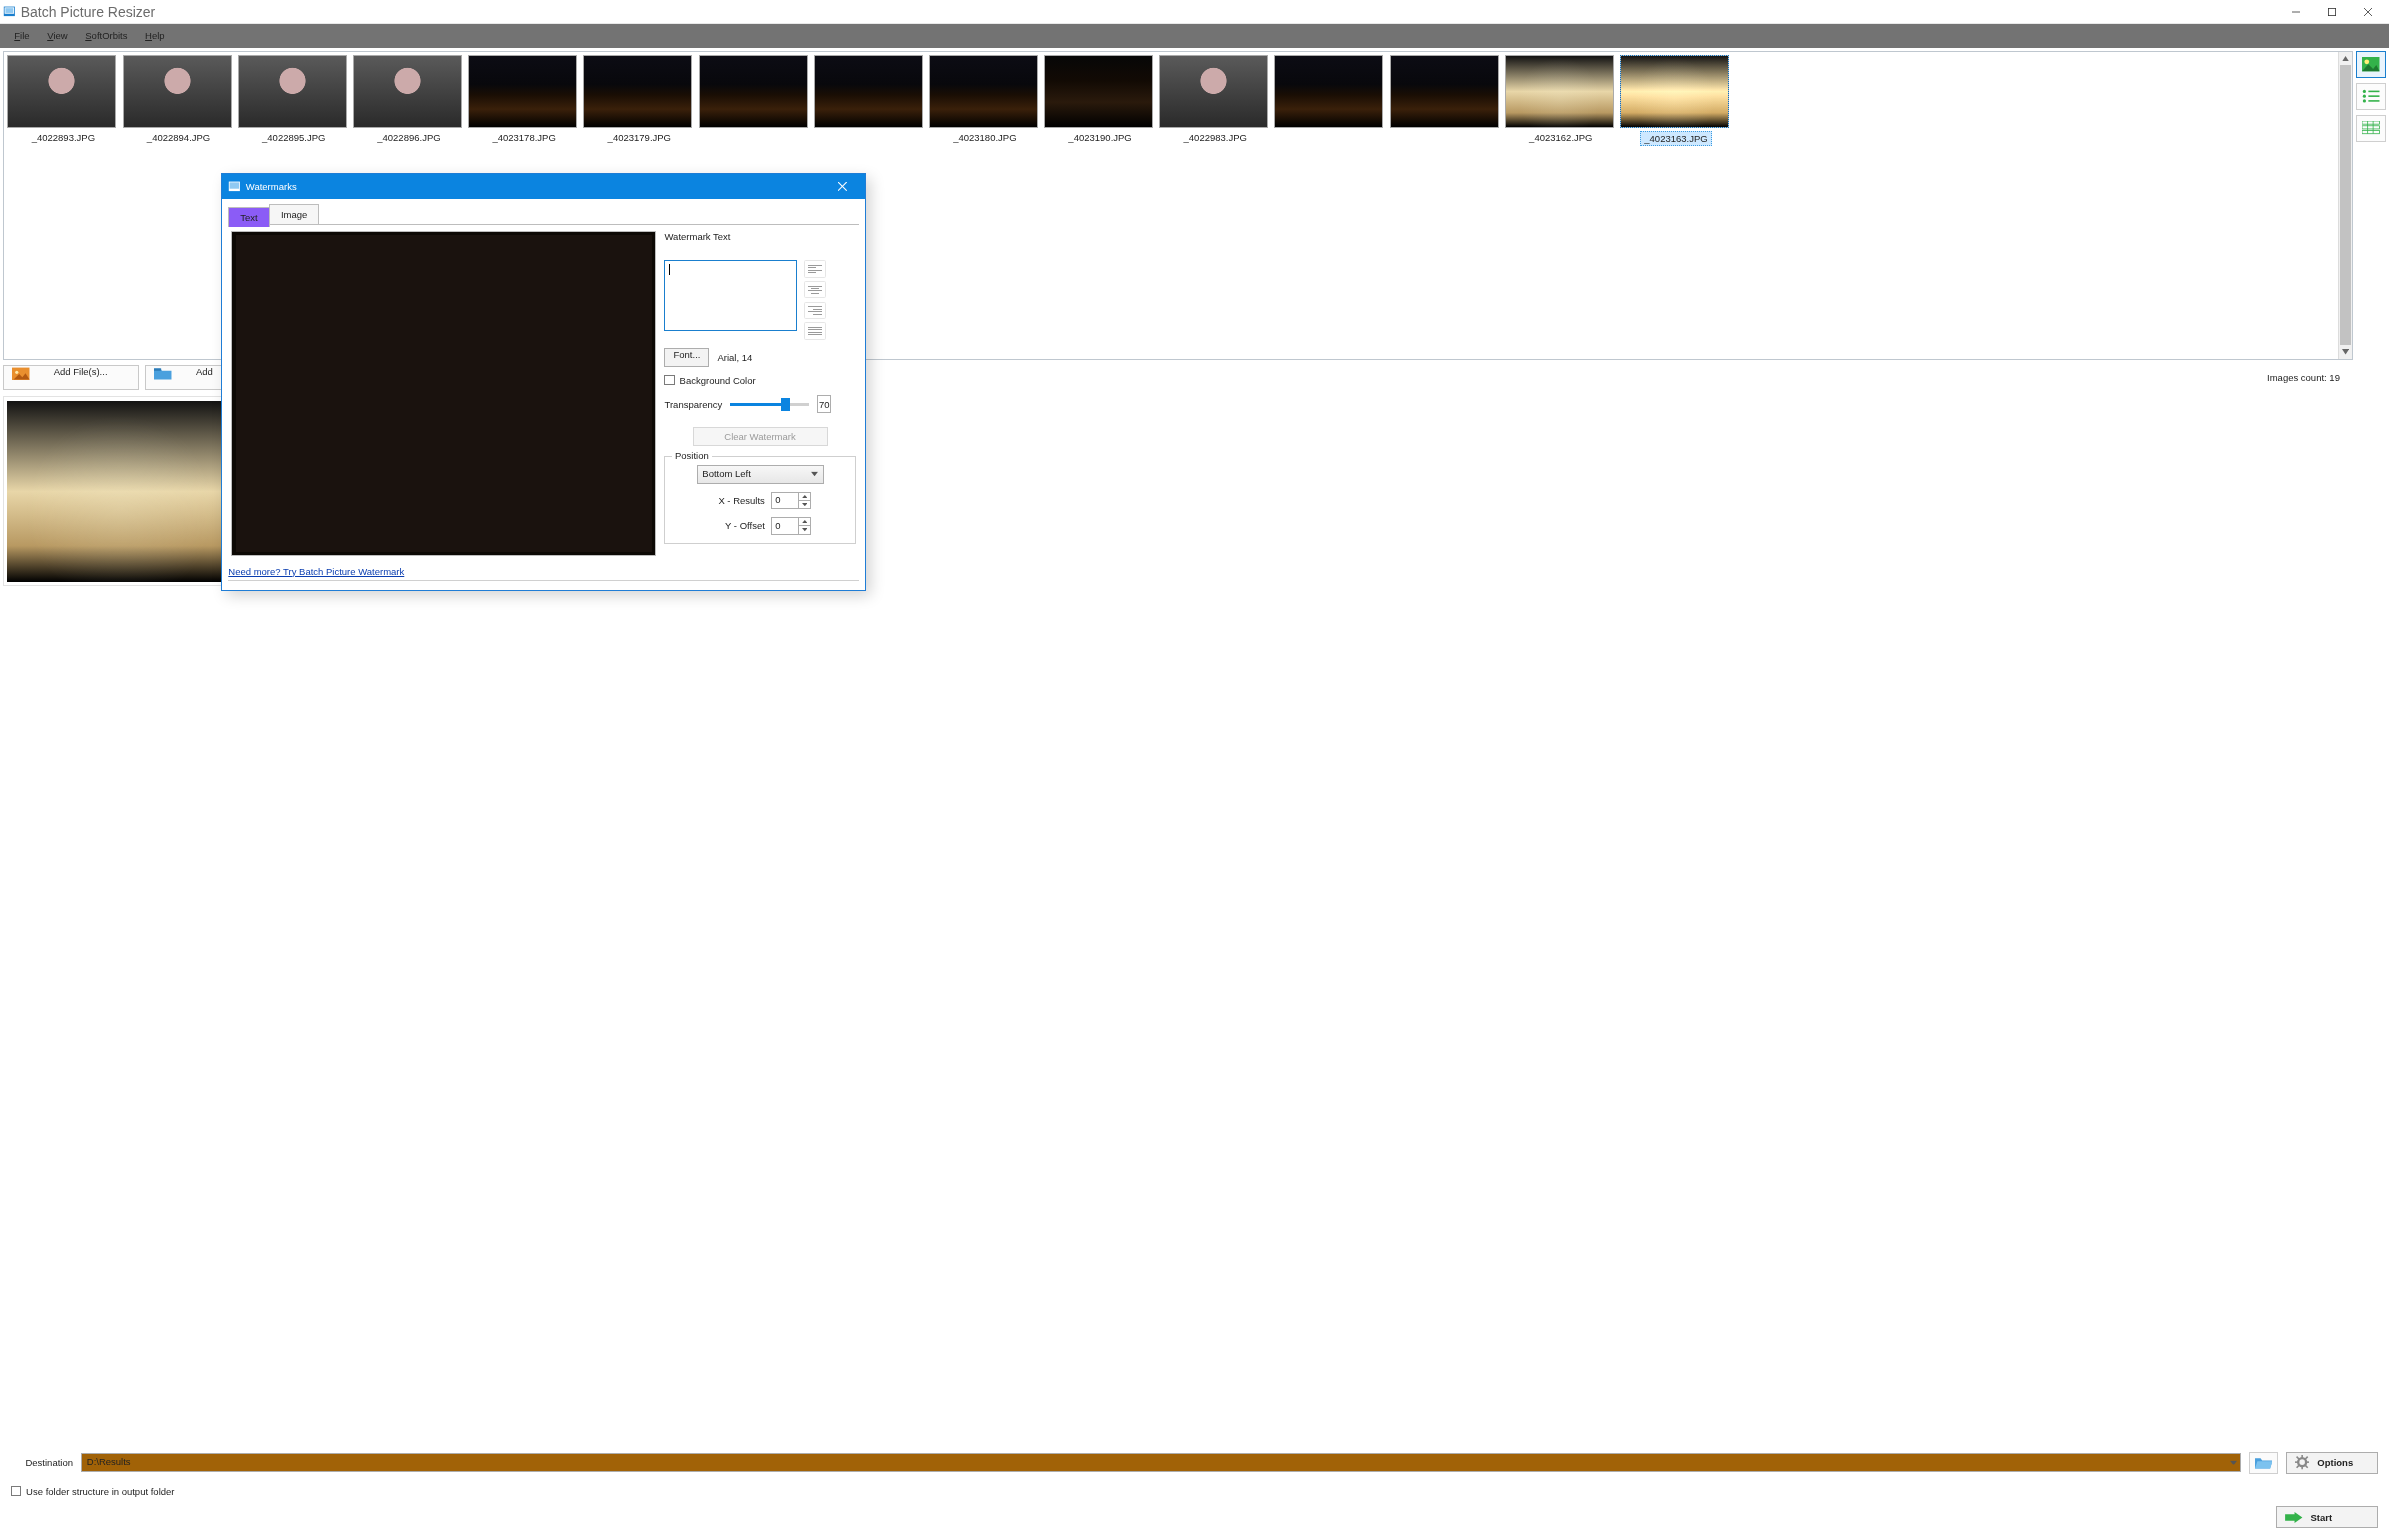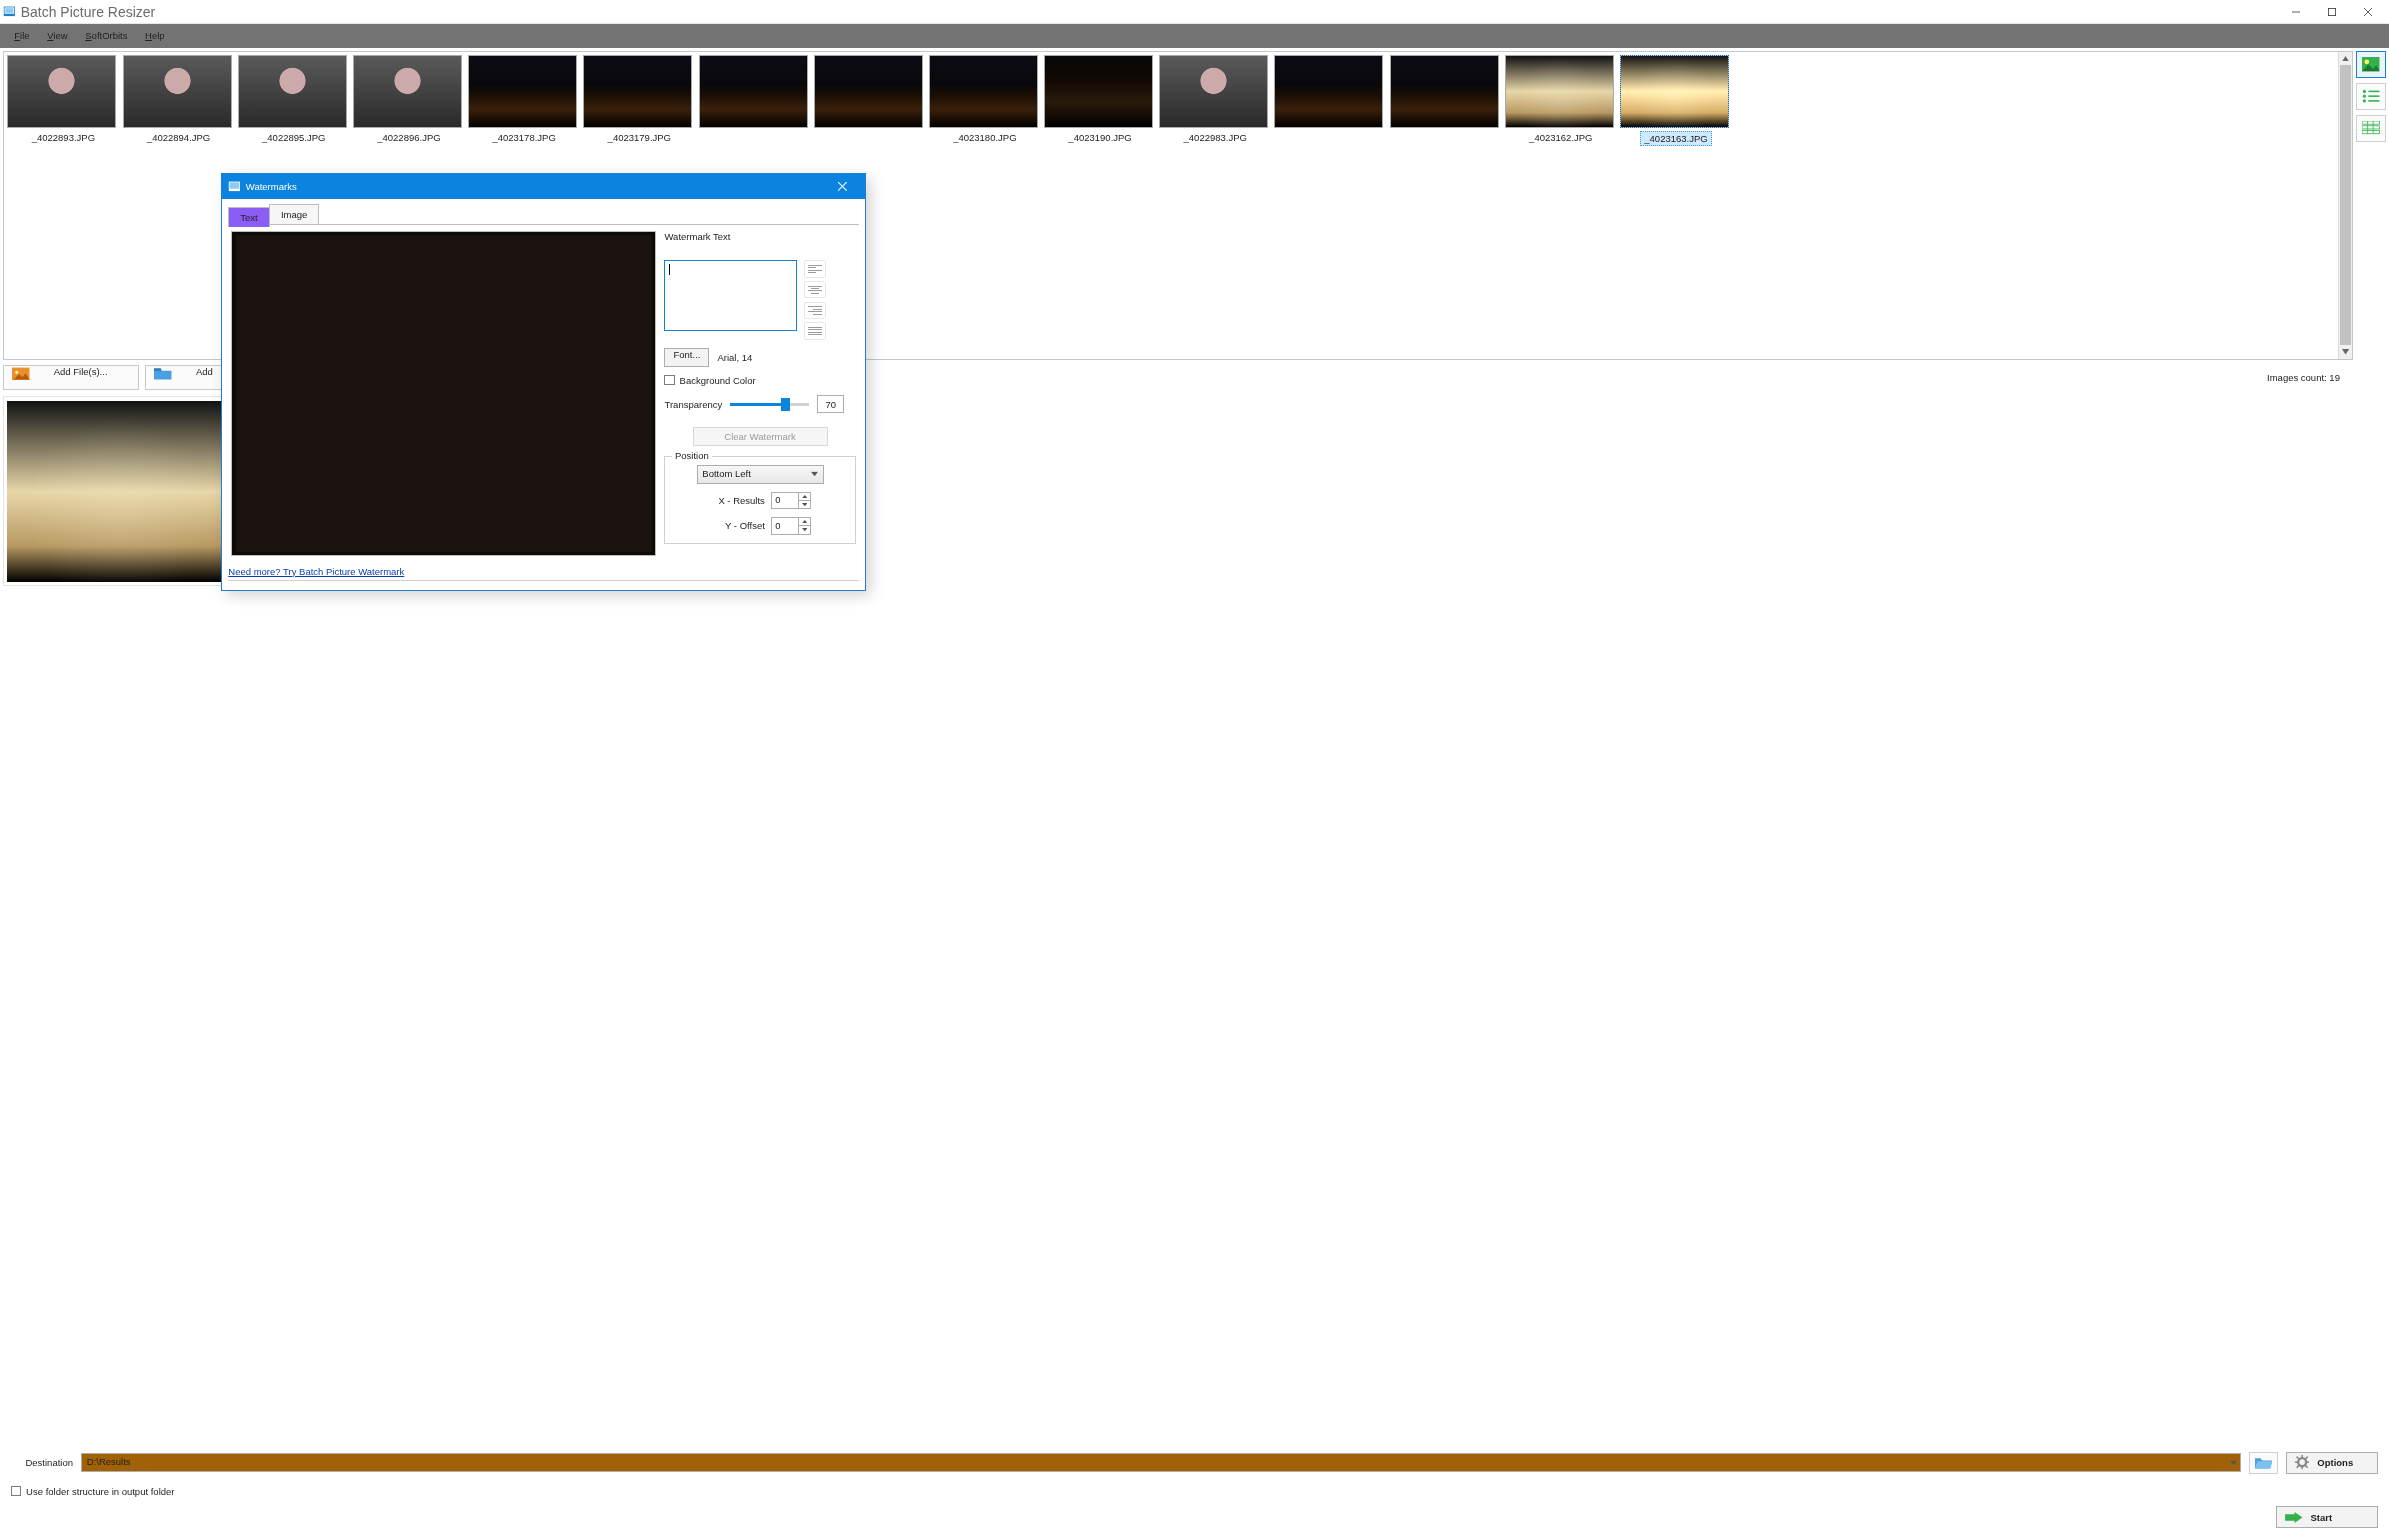--- a/index.html
+++ b/index.html
@@ -67,21 +67,21 @@
   .align-btn { width:22px; height:17.5px; border:0.8px solid #e6e6e6; border-radius:1.6px; display:flex; flex-direction:column; justify-content:center; gap:1.6px; padding:1.6px 3.2px;}
   .al-line { height:0.8px; background:#9a9a9a;}
   .font-row { display:flex; align-items:center; gap:8px; margin-top:8px;}
   .btn { border:0.8px solid #adadad; background:#f3f3f3; height:19px; padding:0 8px;}
   .chk-inline { display:flex; align-items:center; gap:4.8px; margin-top:8px;}
   .trans-row { display:flex; align-items:center; gap:8px;}
   .slider { width:79px; height:16px; position:relative;}
   .slider .track { position:absolute; left:0; right:0; top:7.1px; height:2.4px; background:#d0d0d0;}
   .slider .fill { position:absolute; left:0; top:7.1px; height:2.4px; background:#0b84e0;}
   .slider .knob { position:absolute; top:2.4px; width:9.5px; height:12.7px; background:#0b84e0;}
-  .numbox { width:27px; height:17.5px; border:0.8px solid #adadad; text-align:center; padding-top:2.4px;}
+  .numbox { width:14px; height:17.5px; border:0.8px solid #adadad; text-align:center; padding-top:2.4px;}
   .clear-btn { width:135px; margin:4.8px auto 0 auto; height:19px; border:0.8px solid #d8d8d8; background:#f6f6f6; color:#9b9b9b; text-align:center; display:flex; align-items:center; justify-content:center;}
   .pos-row { display:flex; align-items:center; gap:6.3px; margin-bottom:8px; justify-content:center;}
   .pos-row .lbl { width:56px; text-align:right;}
   .select { width:127px; height:19px; border:0.8px solid #adadad; background:linear-gradient(#f7f7f7,#e7e7e7); padding:2.4px 4.8px; position:relative;}
   .select .dd-arrow, .spin .dd-arrow { position:absolute; right:4.8px; top:50%; transform:translateY(-50%);}
   .spin { width:40px; height:17.5px; border:0.8px solid #adadad; padding:1.6px 12.7px 1.6px 3.2px; position:relative; background:#fff;}
   .spin .spin-btns { position:absolute; right:0; top:0; bottom:0; width:12px; display:flex; flex-direction:column;}
   .spin .sp { flex:1; border-left:0.8px solid #adadad; border-bottom:0.8px solid #adadad; display:flex; align-items:center; justify-content:center;}
   .spin .sp:last-child { border-bottom:none;}
   .link { color:#0a3db0; text-decoration:underline; display:inline-block; padding:3.2px 0 1.6px 0;}

